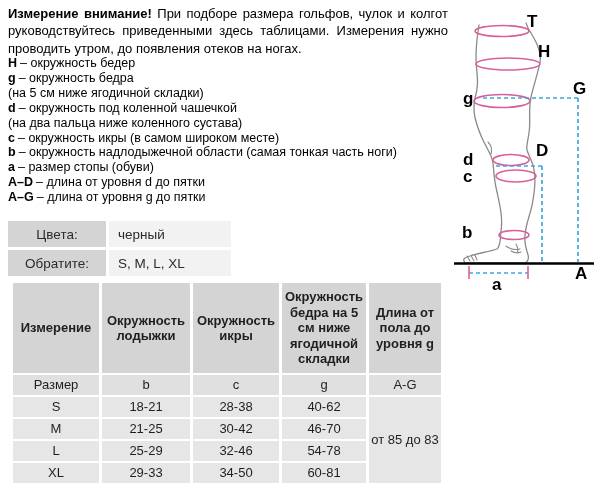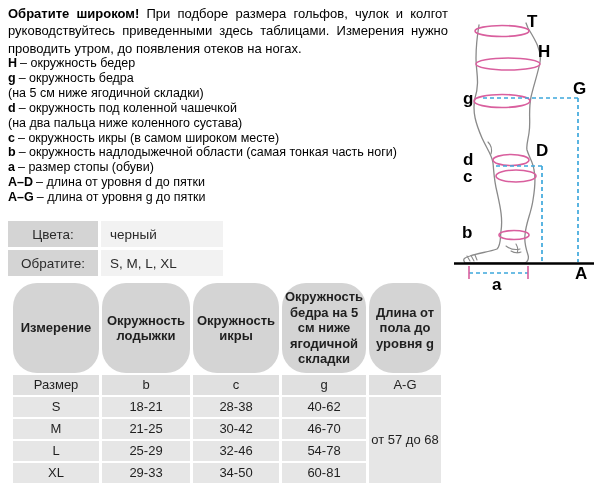--- a/index.html
+++ b/index.html
@@ -12,46 +12,46 @@
   .notice b{font-weight:bold;}
 
   
   .defs{position:absolute;left:8px;top:56px;width:440px;font-size:12.5px;line-height:14.9px;}
   .def b{font-weight:bold;margin-right:3px;}
   .def b:empty{display:none;margin:0;}
 
   
   .attrs{position:absolute;left:8px;top:221px;display:flex;flex-direction:column;gap:3px;}
   .attr-row{display:flex;gap:3px;}
-  .attr-label{width:90px;height:26px;background:#d4d4d4;display:flex;align-items:center;
+  .attr-label{width:98px;height:26px;background:#d4d4d4;display:flex;align-items:center;
               justify-content:center;font-size:13.5px;color:#2b2b2b;}
   .attr-value{width:113px;height:26px;background:#f2f2f2;display:flex;align-items:center;
               padding-left:9px;font-size:13.5px;color:#2b2b2b;text-align:right;}
 
   
   .size-table{position:absolute;left:10px;top:281px;border-collapse:separate;
               border-spacing:3px 2px;table-layout:fixed;}
   .size-table td{text-align:center;vertical-align:middle;font-size:13px;color:#1f1f1f;
                  padding:1px 2px;line-height:15.5px;}
-  .size-table tr.hdr td{background:#d4d4d4;font-weight:bold;height:88px;border-radius:24px;}
+  .size-table tr.hdr td{background:#d4d4d4;font-weight:bold;height:88px;}
   .size-table tr.sub td{background:#e0e0e0;height:18px;}
   .size-table tr.row td{background:#e6e6e6;height:18px;}
   td.merged{background:#e6e6e6;}
 
   
   .diagram{position:absolute;left:446px;top:0;width:160px;height:300px;}
   .diagram text{font-family:"Liberation Sans",sans-serif;font-weight:bold;font-size:17px;fill:#000;}
 </style>
 </head>
 <body>
 
 <div id="page">
 
   <div class="notice">
-    <div class="jline"><b>Обратите широком!</b> <span>При подборе размера гольфов, чулок и колгот</span></div>
+    <div class="jline"><b>Измерение внимание!</b> <span>При подборе размера гольфов, чулок и колгот</span></div>
     <div class="jline">руководствуйтесь приведенными здесь таблицами. Измерения нужно</div>
     <div>проводить утром, до появления отеков на ногах.</div>
   </div>
 
   <div class="defs">
     <div class="def"><b>H</b><span>– окружность бедер</span></div>
     <div class="def"><b>g</b><span>– окружность бедра</span></div>
     <div class="def"><span>(на 5 см ниже ягодичной складки)</span></div>
     <div class="def"><b>d</b><span>– окружность под коленной чашечкой</span></div>
     <div class="def"><span>(на два пальца ниже коленного сустава)</span></div>
@@ -94,21 +94,21 @@
       <td>b</td>
       <td>c</td>
       <td>g</td>
       <td>A-G</td>
     </tr>
     <tr class="row">
       <td>S</td>
       <td>18-21</td>
       <td>28-38</td>
       <td>40-62</td>
-      <td class="merged" rowspan="4">от 57 до 68</td>
+      <td class="merged" rowspan="4">от 85 до 83</td>
     </tr>
     <tr class="row">
       <td>M</td>
       <td>21-25</td>
       <td>30-42</td>
       <td>46-70</td>
     </tr>
     <tr class="row">
       <td>L</td>
       <td>25-29</td>

